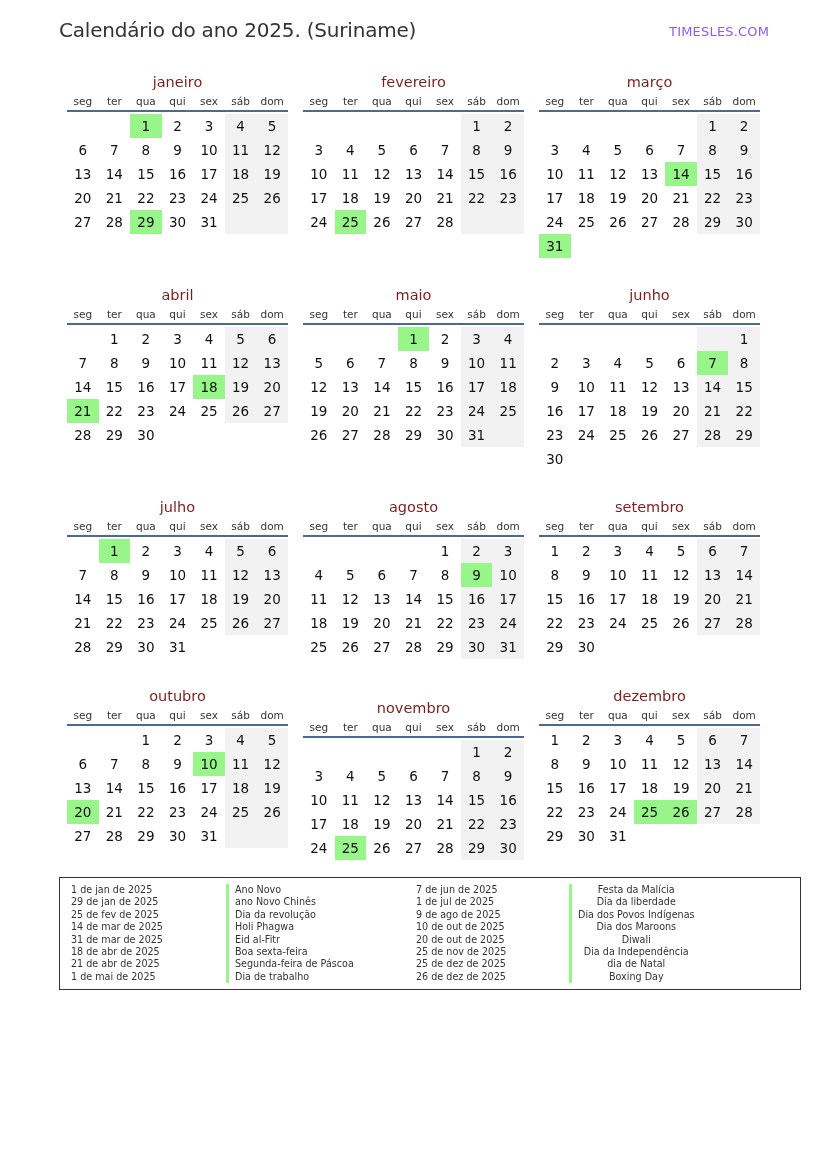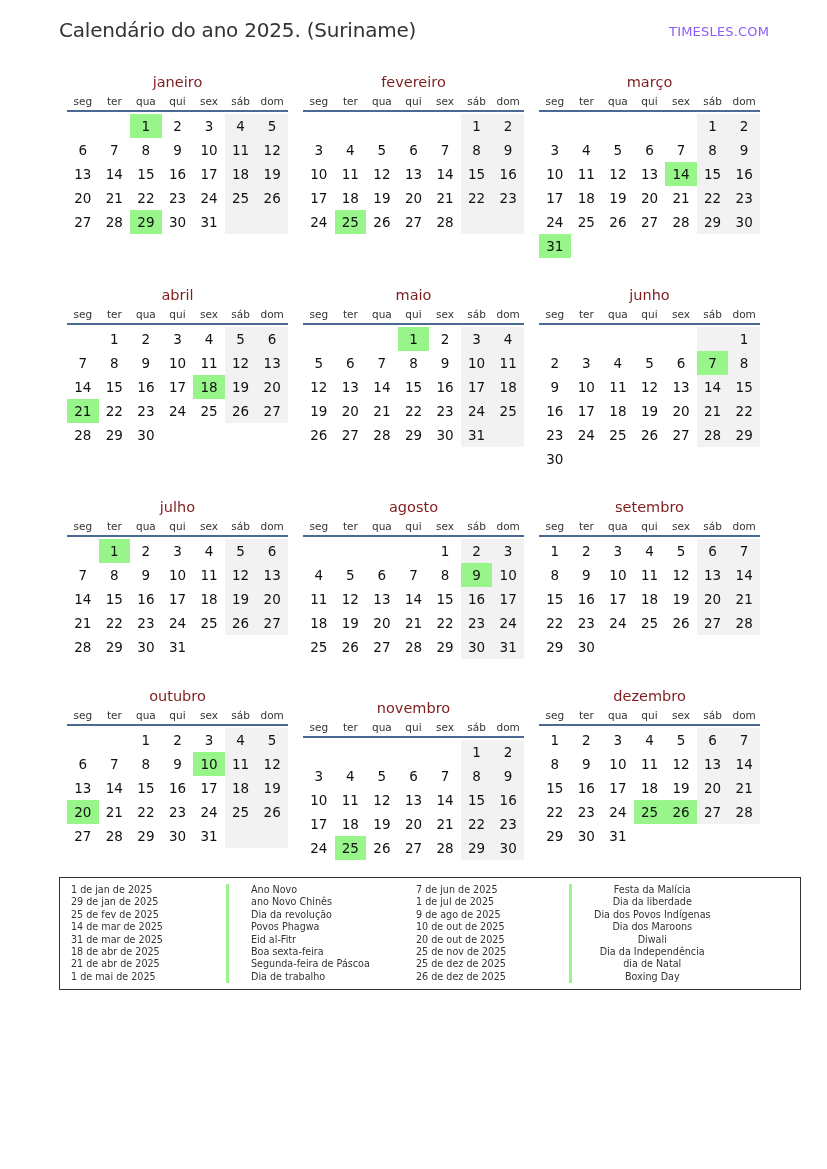--- a/index.html
+++ b/index.html
@@ -9,21 +9,21 @@
   .month { position: absolute; width: 221px; }
   .mname { text-align: center; font-size: 14.5px; color: #7f1d1d; height: 22px; line-height: 20px; }
   .dow { display: flex; height: 18px; border-bottom: 2px solid #4a6a94; }
   .dow span { width: 31.57px; text-align: center; font-size: 10.5px; color: #333; line-height: 14px; }
   .grid { display: flex; flex-wrap: wrap; width: 221px; }
   .cell { width: 31.57px; height: 24px; line-height: 24px; text-align: center; font-size: 13.5px; color: #111; }
   .cell.we { background: #f2f2f2; }
   .cell.hol { background: #98f58a; }
   .legend { position: absolute; left: 59px; top: 868px; width: 742px; height: 113px; border: 1.5px solid #333; margin-top: 9px; }
   .lcol { position: absolute; top: 6px; font-size: 9.6px; color: #333; line-height: 12.4px; }
-  .lname { padding-left: 22px; border-left: 3px solid #98f58a; }
+  .lname { padding-left: 6px; border-left: 3px solid #98f58a; }
 </style>
 </head>
 <body>
 
 <div class="title">Calendário do ano 2025. (Suriname)</div>
 <div class="brand">TIMESLES.COM</div>
 
 <div id="months">
     <div class="month" style="left: 67px; top: 72px;">
       <div class="mname">janeiro</div>
@@ -637,21 +637,21 @@
       <div>14 de mar de 2025</div>
       <div>31 de mar de 2025</div>
       <div>18 de abr de 2025</div>
       <div>21 de abr de 2025</div>
       <div>1 de mai de 2025</div>
     </div>
   <div class="lcol lname-col" id="l-names-left" style="left:166px;">
       <div class="lname">Ano Novo</div>
       <div class="lname">ano Novo Chinês</div>
       <div class="lname">Dia da revolução</div>
-      <div class="lname">Povos Phagwa</div>
+      <div class="lname">Holi Phagwa</div>
       <div class="lname">Eid al-Fitr</div>
       <div class="lname">Boa sexta-feira</div>
       <div class="lname">Segunda-feira de Páscoa</div>
       <div class="lname">Dia de trabalho</div>
     </div>
   <div class="lcol" id="l-dates-right" style="left:356px;">
       <div>7 de jun de 2025</div>
       <div>1 de jul de 2025</div>
       <div>9 de ago de 2025</div>
       <div>10 de out de 2025</div>

